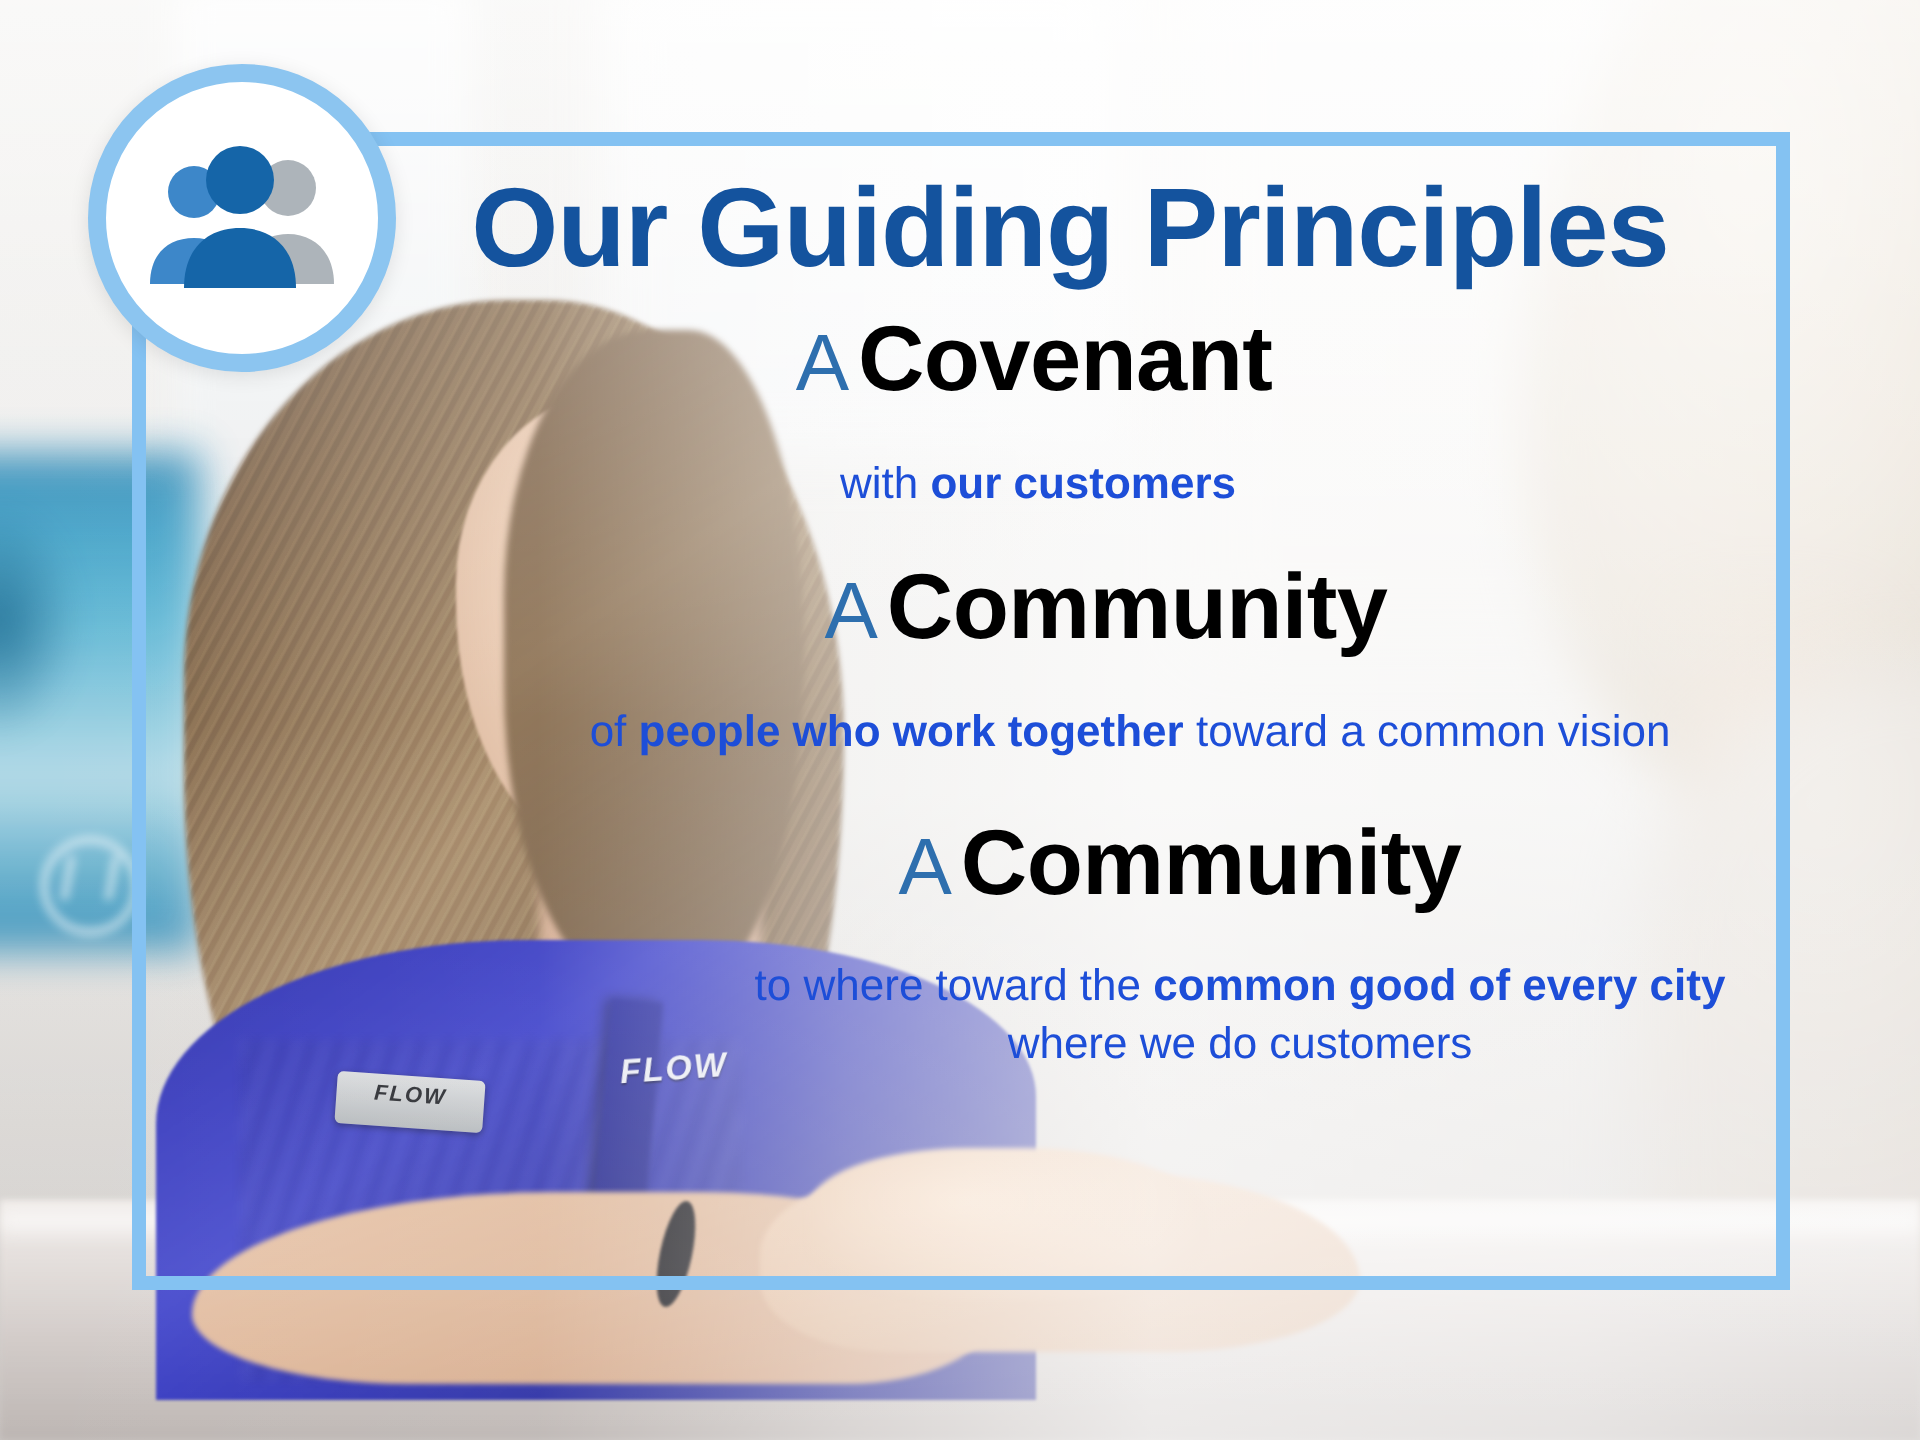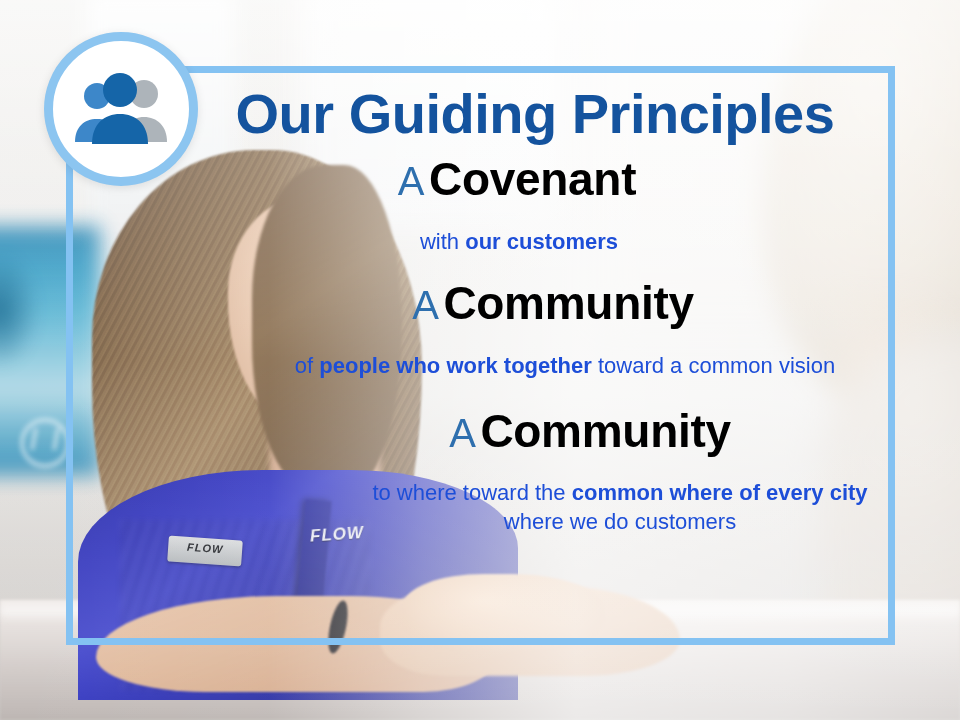--- a/index.html
+++ b/index.html
@@ -530,17 +530,17 @@
         <span class="p-word">Community</span>
       </div>
       <p class="p-sub"><span>of </span><b>people who work together</b><span> toward a common vision</span></p>
     </div>
 
     <div class="principle block-commitment">
       <div class="p-head">
         <span class="p-article">A</span>
         <span class="p-word">Community</span>
       </div>
-      <p class="p-sub"><span>to where toward the </span><b>common where of every city</b><span> where we do customers</span></p>
+      <p class="p-sub"><span>to where toward the </span><b>common good of every city</b><span> where we do customers</span></p>
     </div>
 
   </div>
 </div>
 
 </body></html>

